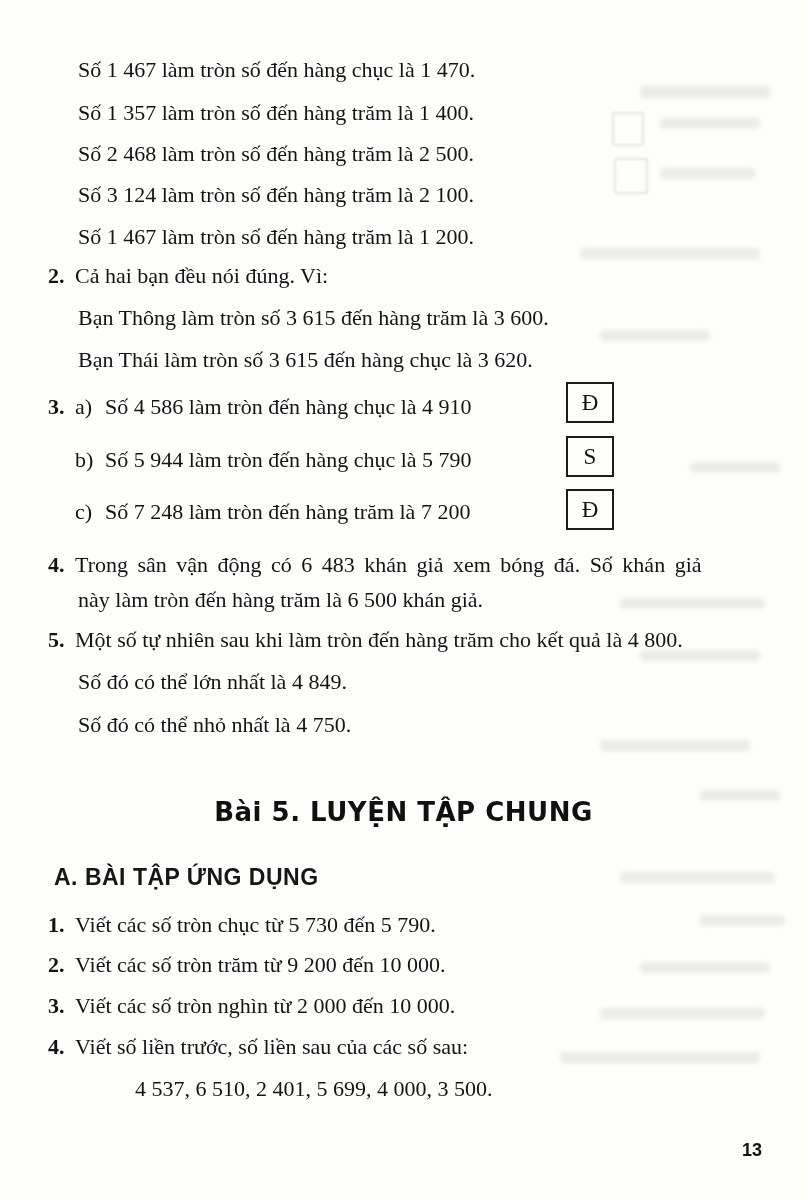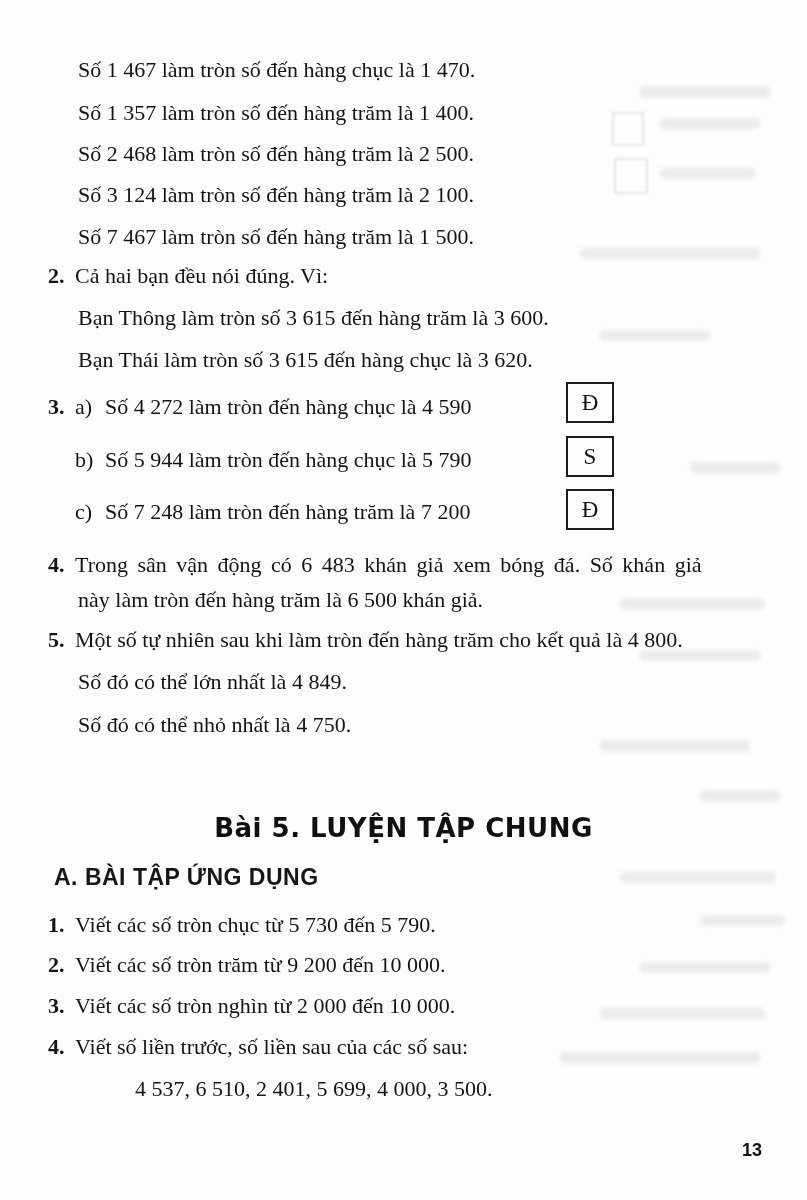--- a/index.html
+++ b/index.html
@@ -68,30 +68,30 @@
 <div class="smudge" style="left:620px;top:872px;width:155px;height:11px"></div>
 <div class="smudge" style="left:700px;top:915px;width:85px;height:11px"></div>
 <div class="smudge" style="left:640px;top:962px;width:130px;height:11px"></div>
 <div class="smudge" style="left:600px;top:1008px;width:165px;height:11px"></div>
 <div class="smudge" style="left:560px;top:1052px;width:200px;height:11px"></div>
 
 <div class="line" style="left:78px;top:55px">Số 1 467 làm tròn số đến hàng chục là 1 470.</div>
 <div class="line" style="left:78px;top:98px">Số 1 357 làm tròn số đến hàng trăm là 1 400.</div>
 <div class="line" style="left:78px;top:139px">Số 2 468 làm tròn số đến hàng trăm là 2 500.</div>
 <div class="line" style="left:78px;top:180px">Số 3 124 làm tròn số đến hàng trăm là 2 100.</div>
-<div class="line" style="left:78px;top:222px">Số 7 467 làm tròn số đến hàng trăm là 1 500.</div>
+<div class="line" style="left:78px;top:222px">Số 1 467 làm tròn số đến hàng trăm là 1 200.</div>
 
 <div class="line" style="left:48px;top:261px">
   <span class="num">2.</span><span>Cả hai bạn đều nói đúng. Vì:</span>
 </div>
 <div class="line" style="left:78px;top:303px">Bạn Thông làm tròn số 3 615 đến hàng trăm là 3 600.</div>
 <div class="line" style="left:78px;top:345px">Bạn Thái làm tròn số 3 615 đến hàng chục là 3 620.</div>
 
 <div class="line" style="left:48px;top:392px">
-  <span class="num">3.</span><span class="part-label">a)</span><span>Số 4 272 làm tròn đến hàng chục là 4 590</span>
+  <span class="num">3.</span><span class="part-label">a)</span><span>Số 4 586 làm tròn đến hàng chục là 4 910</span>
 </div>
 <div class="answer-box" style="left:566px;top:382px">
   <span>Đ</span>
 </div>
 
 <div class="line" style="left:75px;top:445px">
   <span class="part-label">b)</span><span>Số 5 944 làm tròn đến hàng chục là 5 790</span>
 </div>
 <div class="answer-box" style="left:566px;top:436px">
   <span>S</span>
@@ -108,21 +108,21 @@
   <span class="num">4.</span><span>Trong sân vận động có 6 483 khán giả xem bóng đá. Số khán giả</span>
 </div>
 <div class="line" style="left:78px;top:585px">này làm tròn đến hàng trăm là 6 500 khán giả.</div>
 
 <div class="line" style="left:48px;top:625px">
   <span class="num">5.</span><span>Một số tự nhiên sau khi làm tròn đến hàng trăm cho kết quả là 4 800.</span>
 </div>
 <div class="line" style="left:78px;top:667px">Số đó có thể lớn nhất là 4 849.</div>
 <div class="line" style="left:78px;top:710px">Số đó có thể nhỏ nhất là 4 750.</div>
 
-<h1 class="lesson-title" style="top:797px;margin:16px">Bài 5. LUYỆN TẬP CHUNG</h1>
+<h1 class="lesson-title" style="top:797px;margin:0">Bài 5. LUYỆN TẬP CHUNG</h1>
 
 <h2 class="section-heading" style="left:48px;top:858px;margin:6px">A. BÀI TẬP ỨNG DỤNG</h2>
 
 <div class="line" style="left:48px;top:910px">
   <span class="num">1.</span><span>Viết các số tròn chục từ 5 730 đến 5 790.</span>
 </div>
 <div class="line" style="left:48px;top:950px">
   <span class="num">2.</span><span>Viết các số tròn trăm từ 9 200 đến 10 000.</span>
 </div>
 <div class="line" style="left:48px;top:991px">

